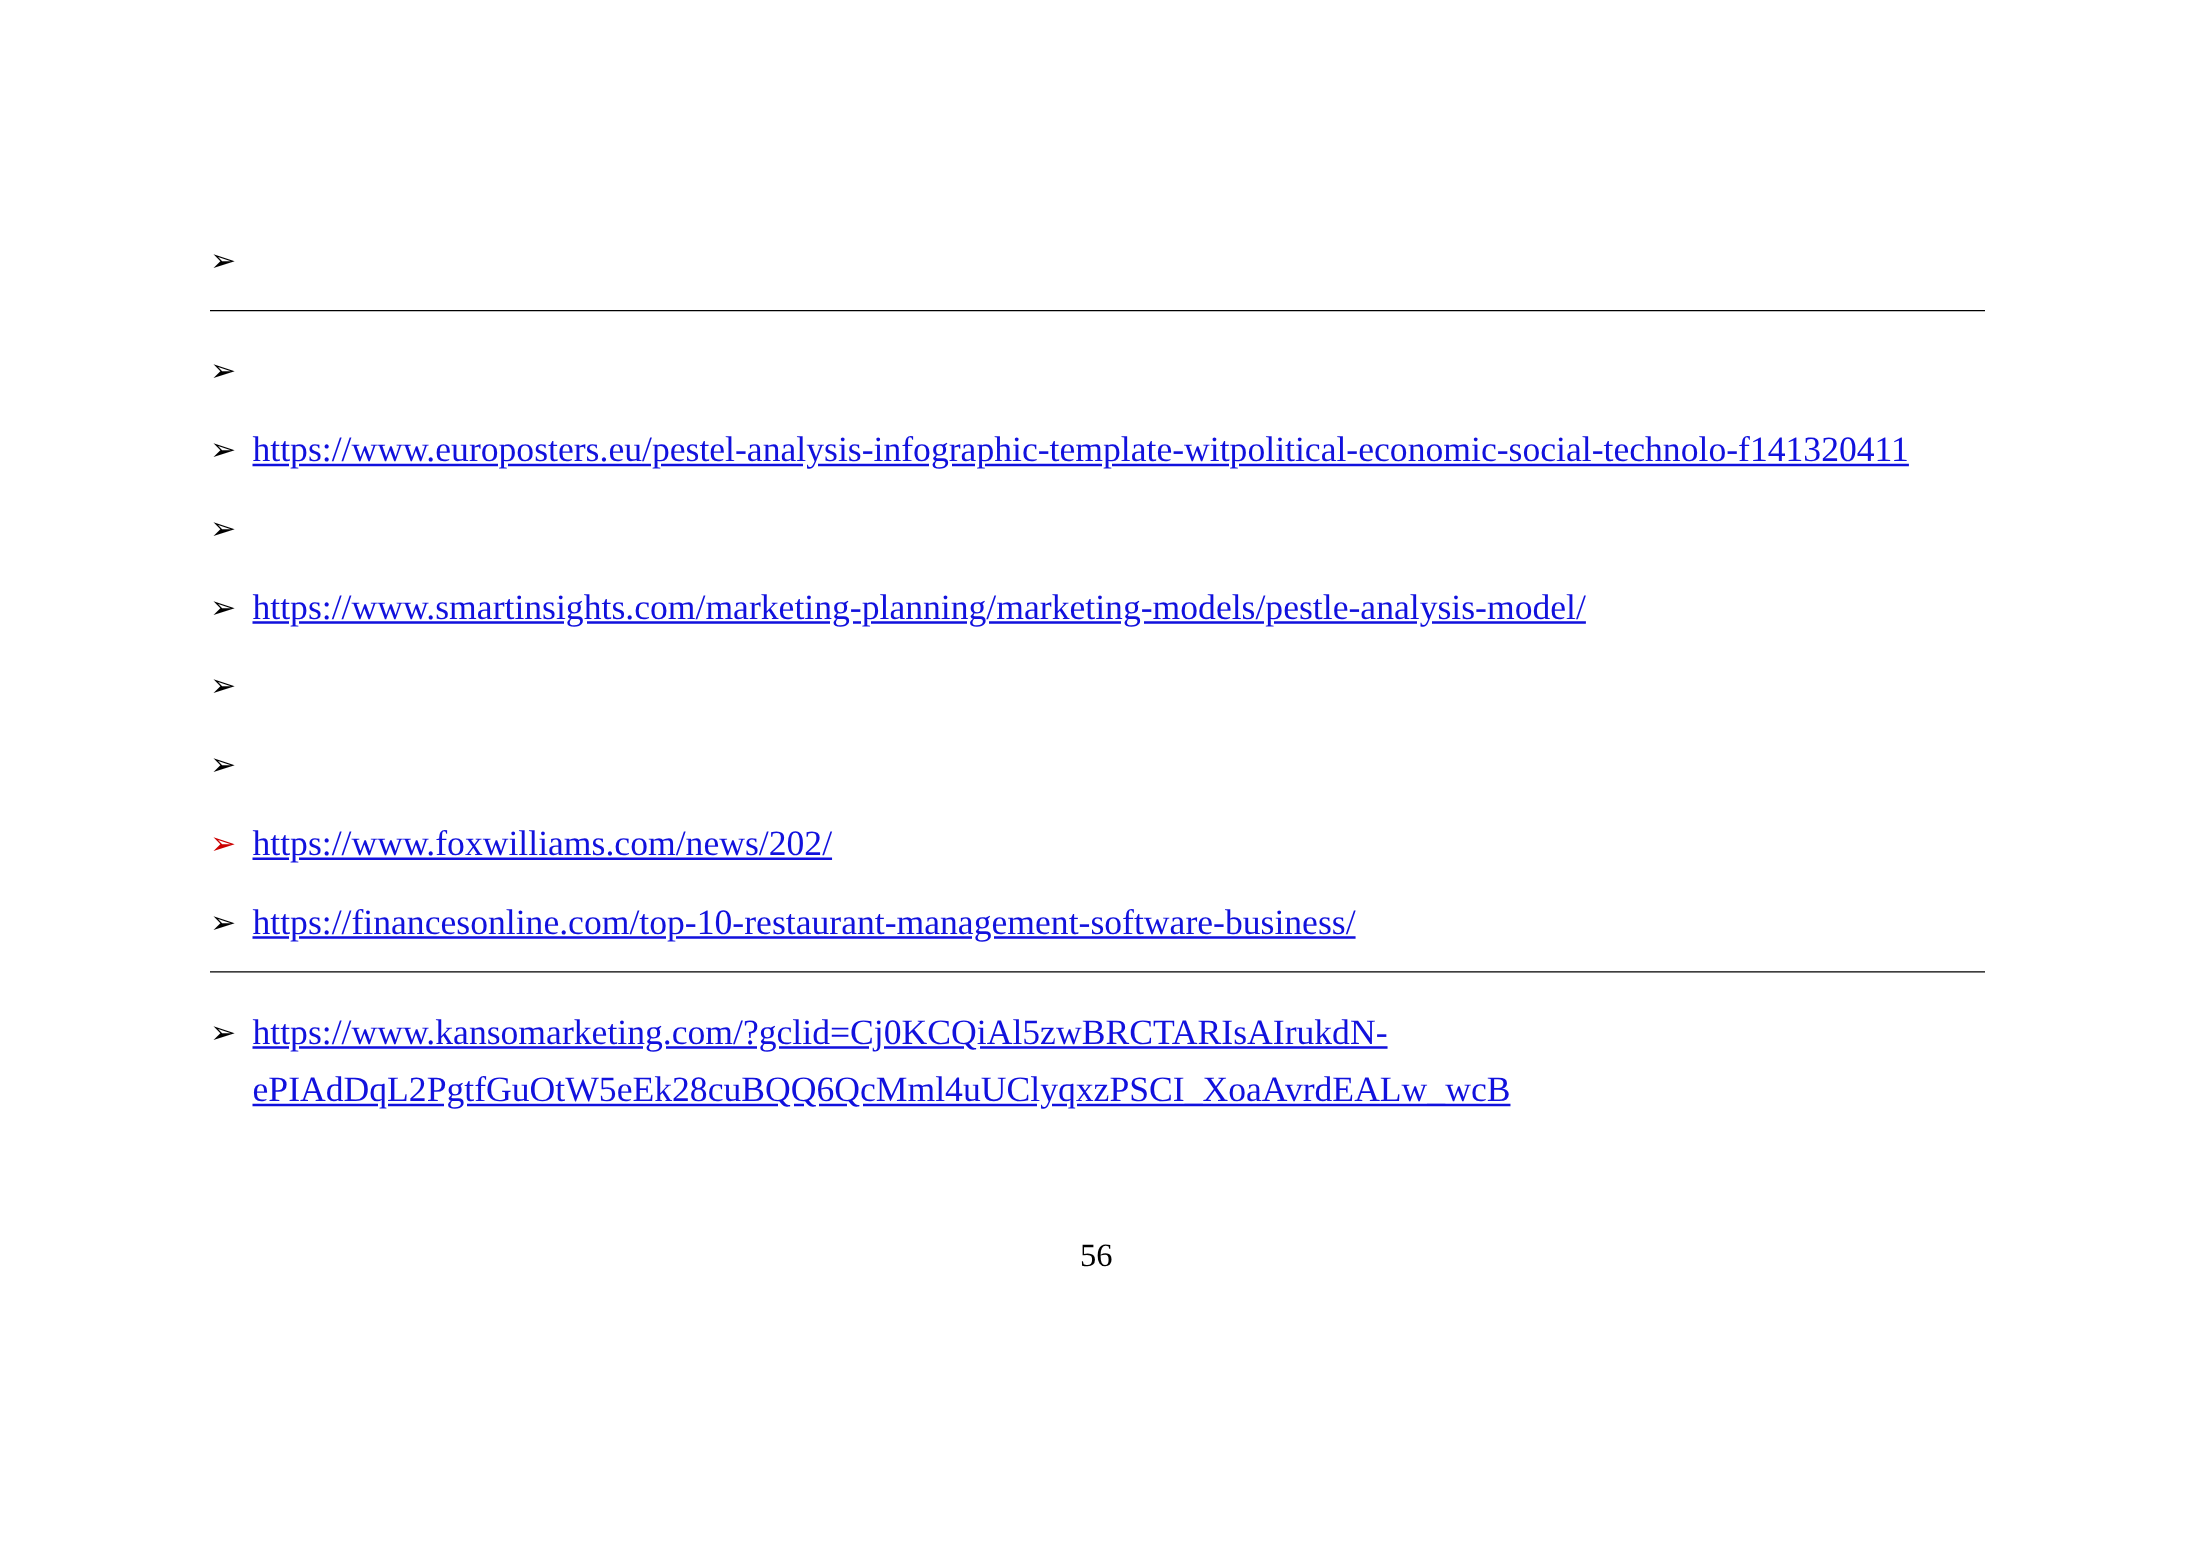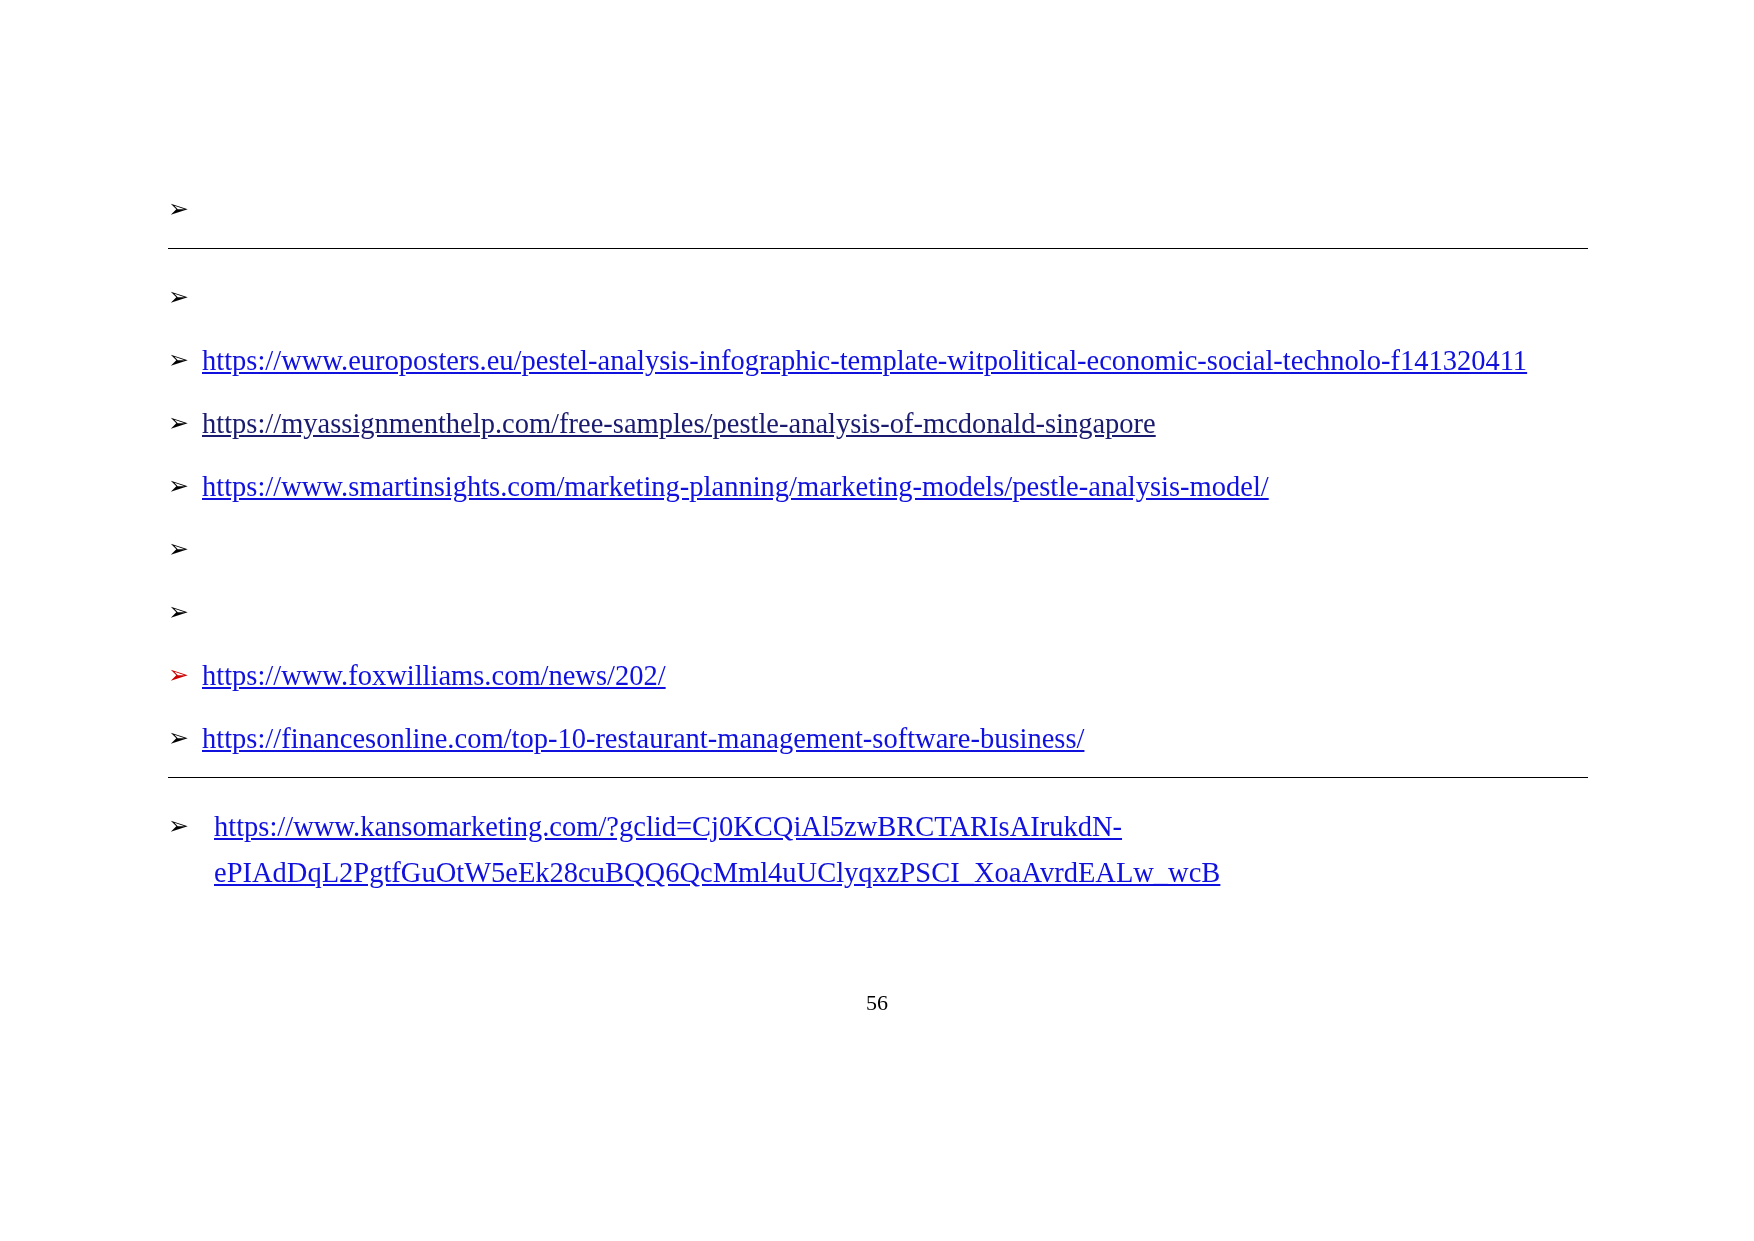--- a/index.html
+++ b/index.html
@@ -72,29 +72,29 @@
     text-decoration-color: #1a1a6e;
   }
   .url.indent-first {
     margin-left: 8px;
   }
   .spacer-gap {
     height: 24px;
   }
   .wrapped-line {
     display: block;
-    margin-left: 12px;
+    margin-left: 0;
   }
   .page-number {
     position: absolute;
     left: 0;
     top: 990px;
     width: 1754px;
     text-align: center;
-    font-size: 22px;
+    font-size: 26px;
     color: #000000;
     font-family: "Liberation Serif", "DejaVu Serif", serif;
   }
 </style>
 </head>
 <body>
 
 <div class="page">
 
   <div class="content">
@@ -111,23 +111,20 @@
 
     <div class="link-item">
       <span class="bullet">➢</span>
       <span class="link-wrap">
         <a class="url">https://www.europosters.eu/pestel-analysis-infographic-template-witpolitical-economic-social-technolo-f141320411</a>
       </span>
     </div>
 
     <div class="link-item">
       <span class="bullet">➢</span>
-      <span class="link-wrap">
-        <a class="url navy">https://myassignmenthelp.com/free-samples/pestle-analysis-of-mcdonald-singapore</a>
-      </span>
     </div>
 
     <div class="link-item">
       <span class="bullet">➢</span>
       <span class="link-wrap">
         <a class="url">https://www.smartinsights.com/marketing-planning/marketing-models/pestle-analysis-model/</a>
       </span>
     </div>
 
     <div class="link-item">

